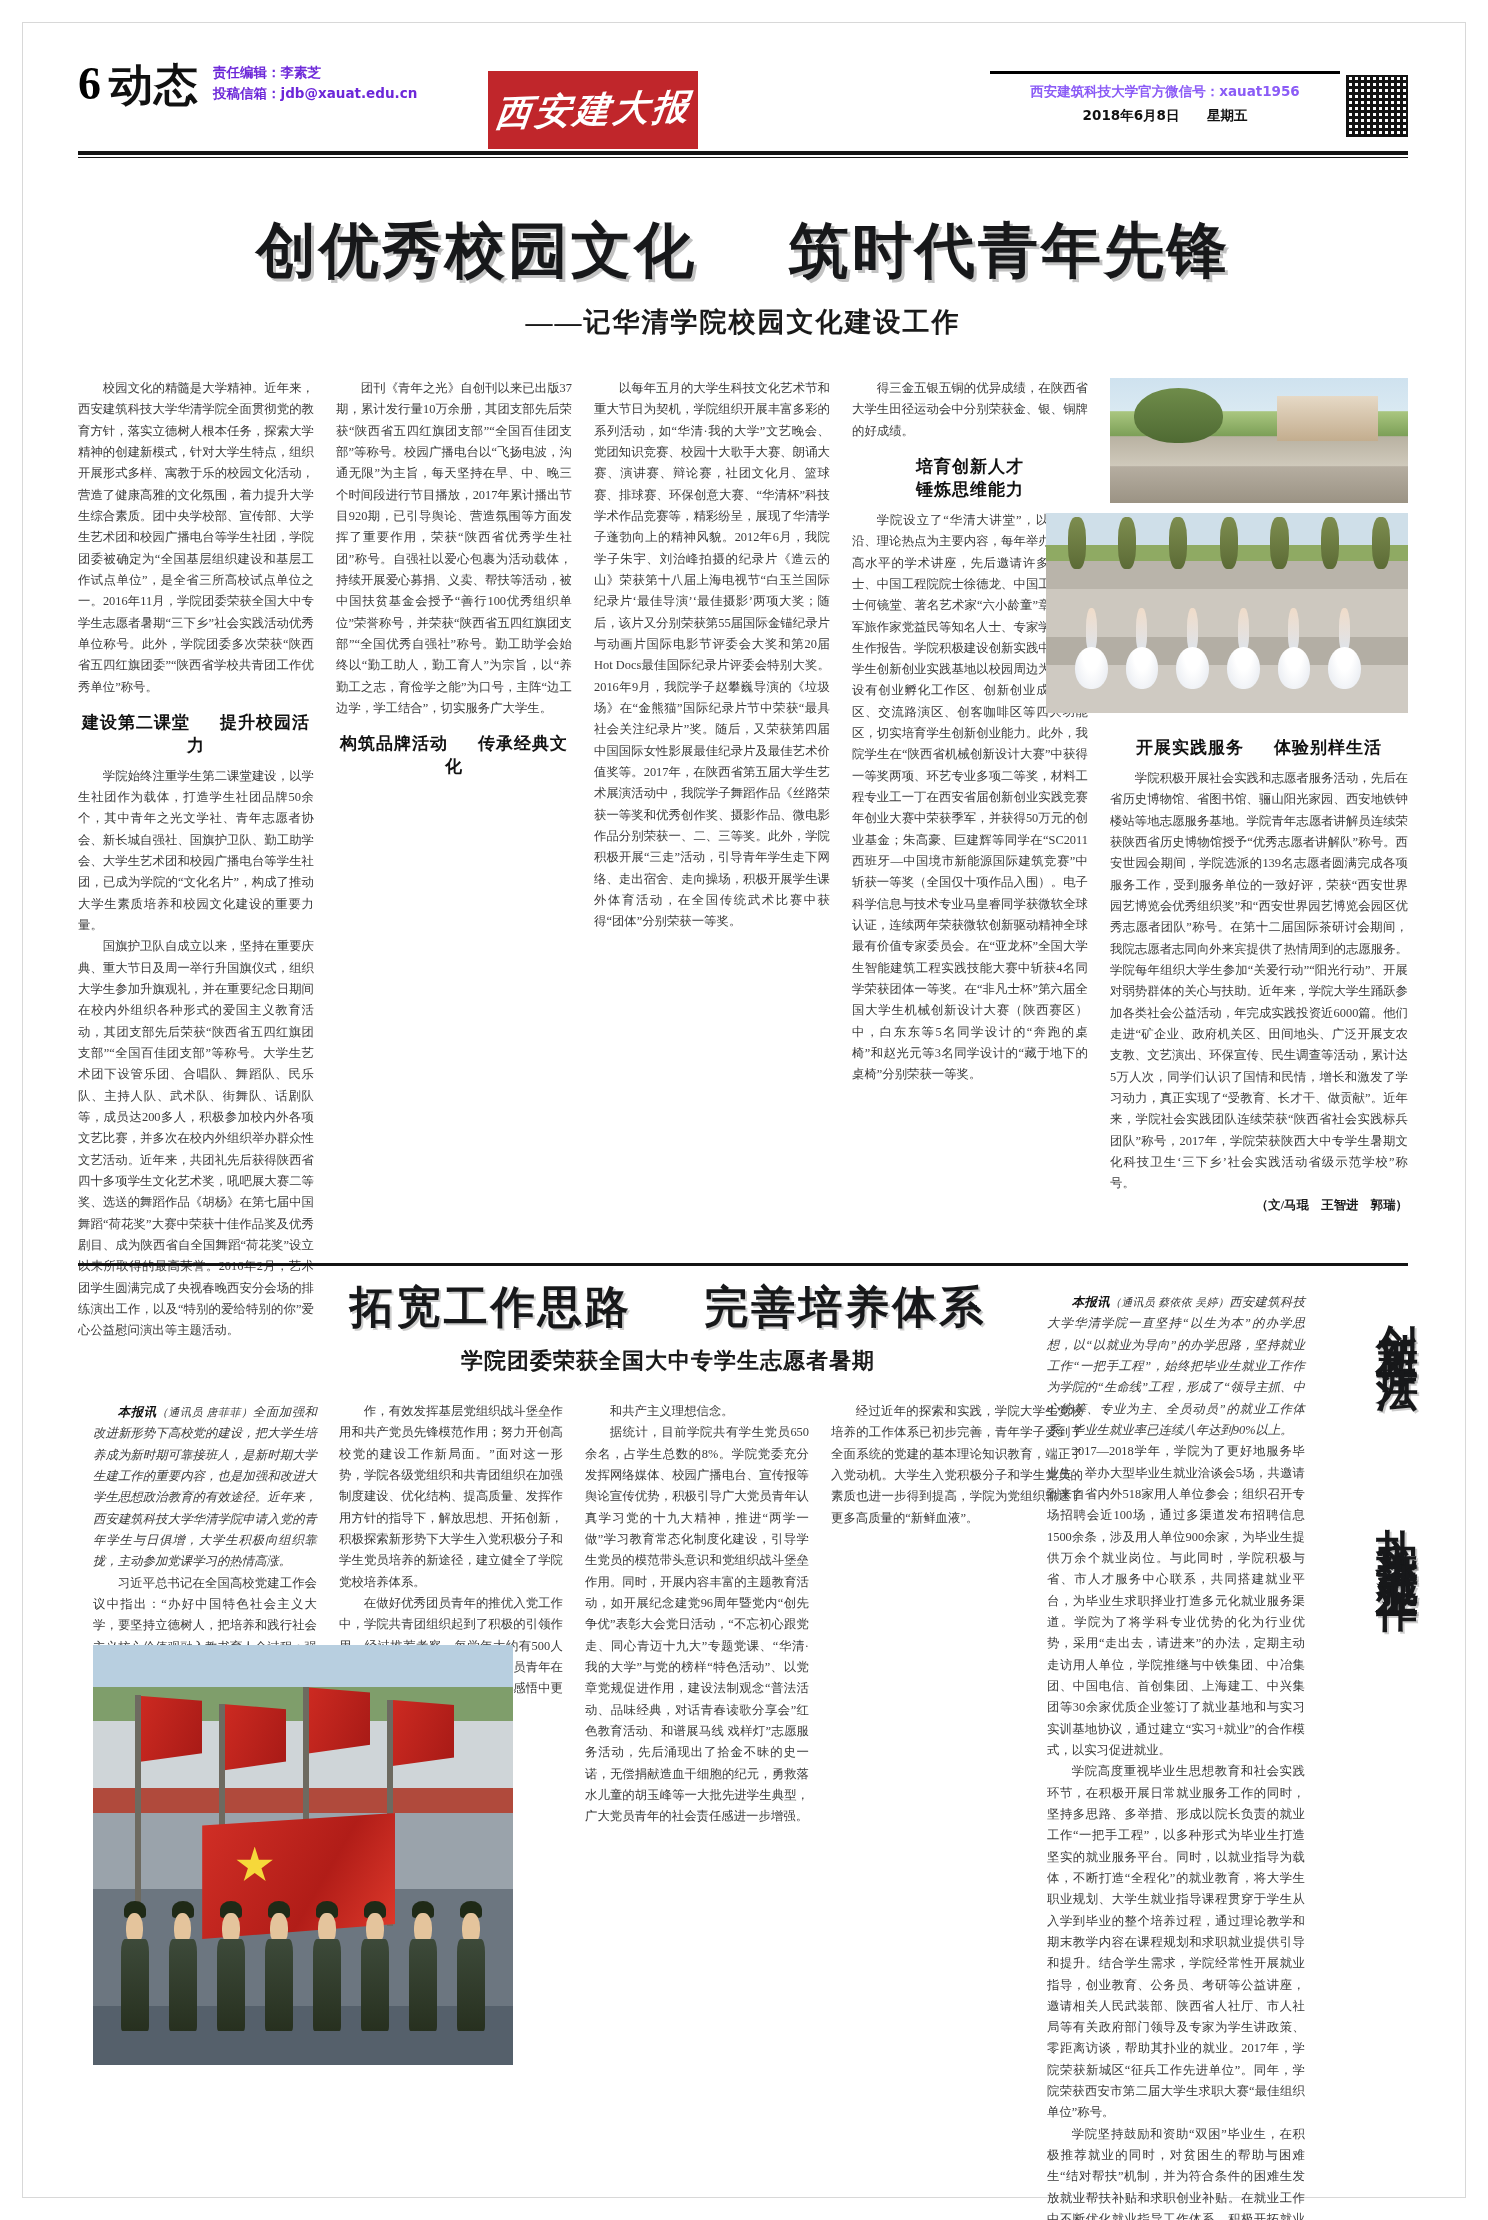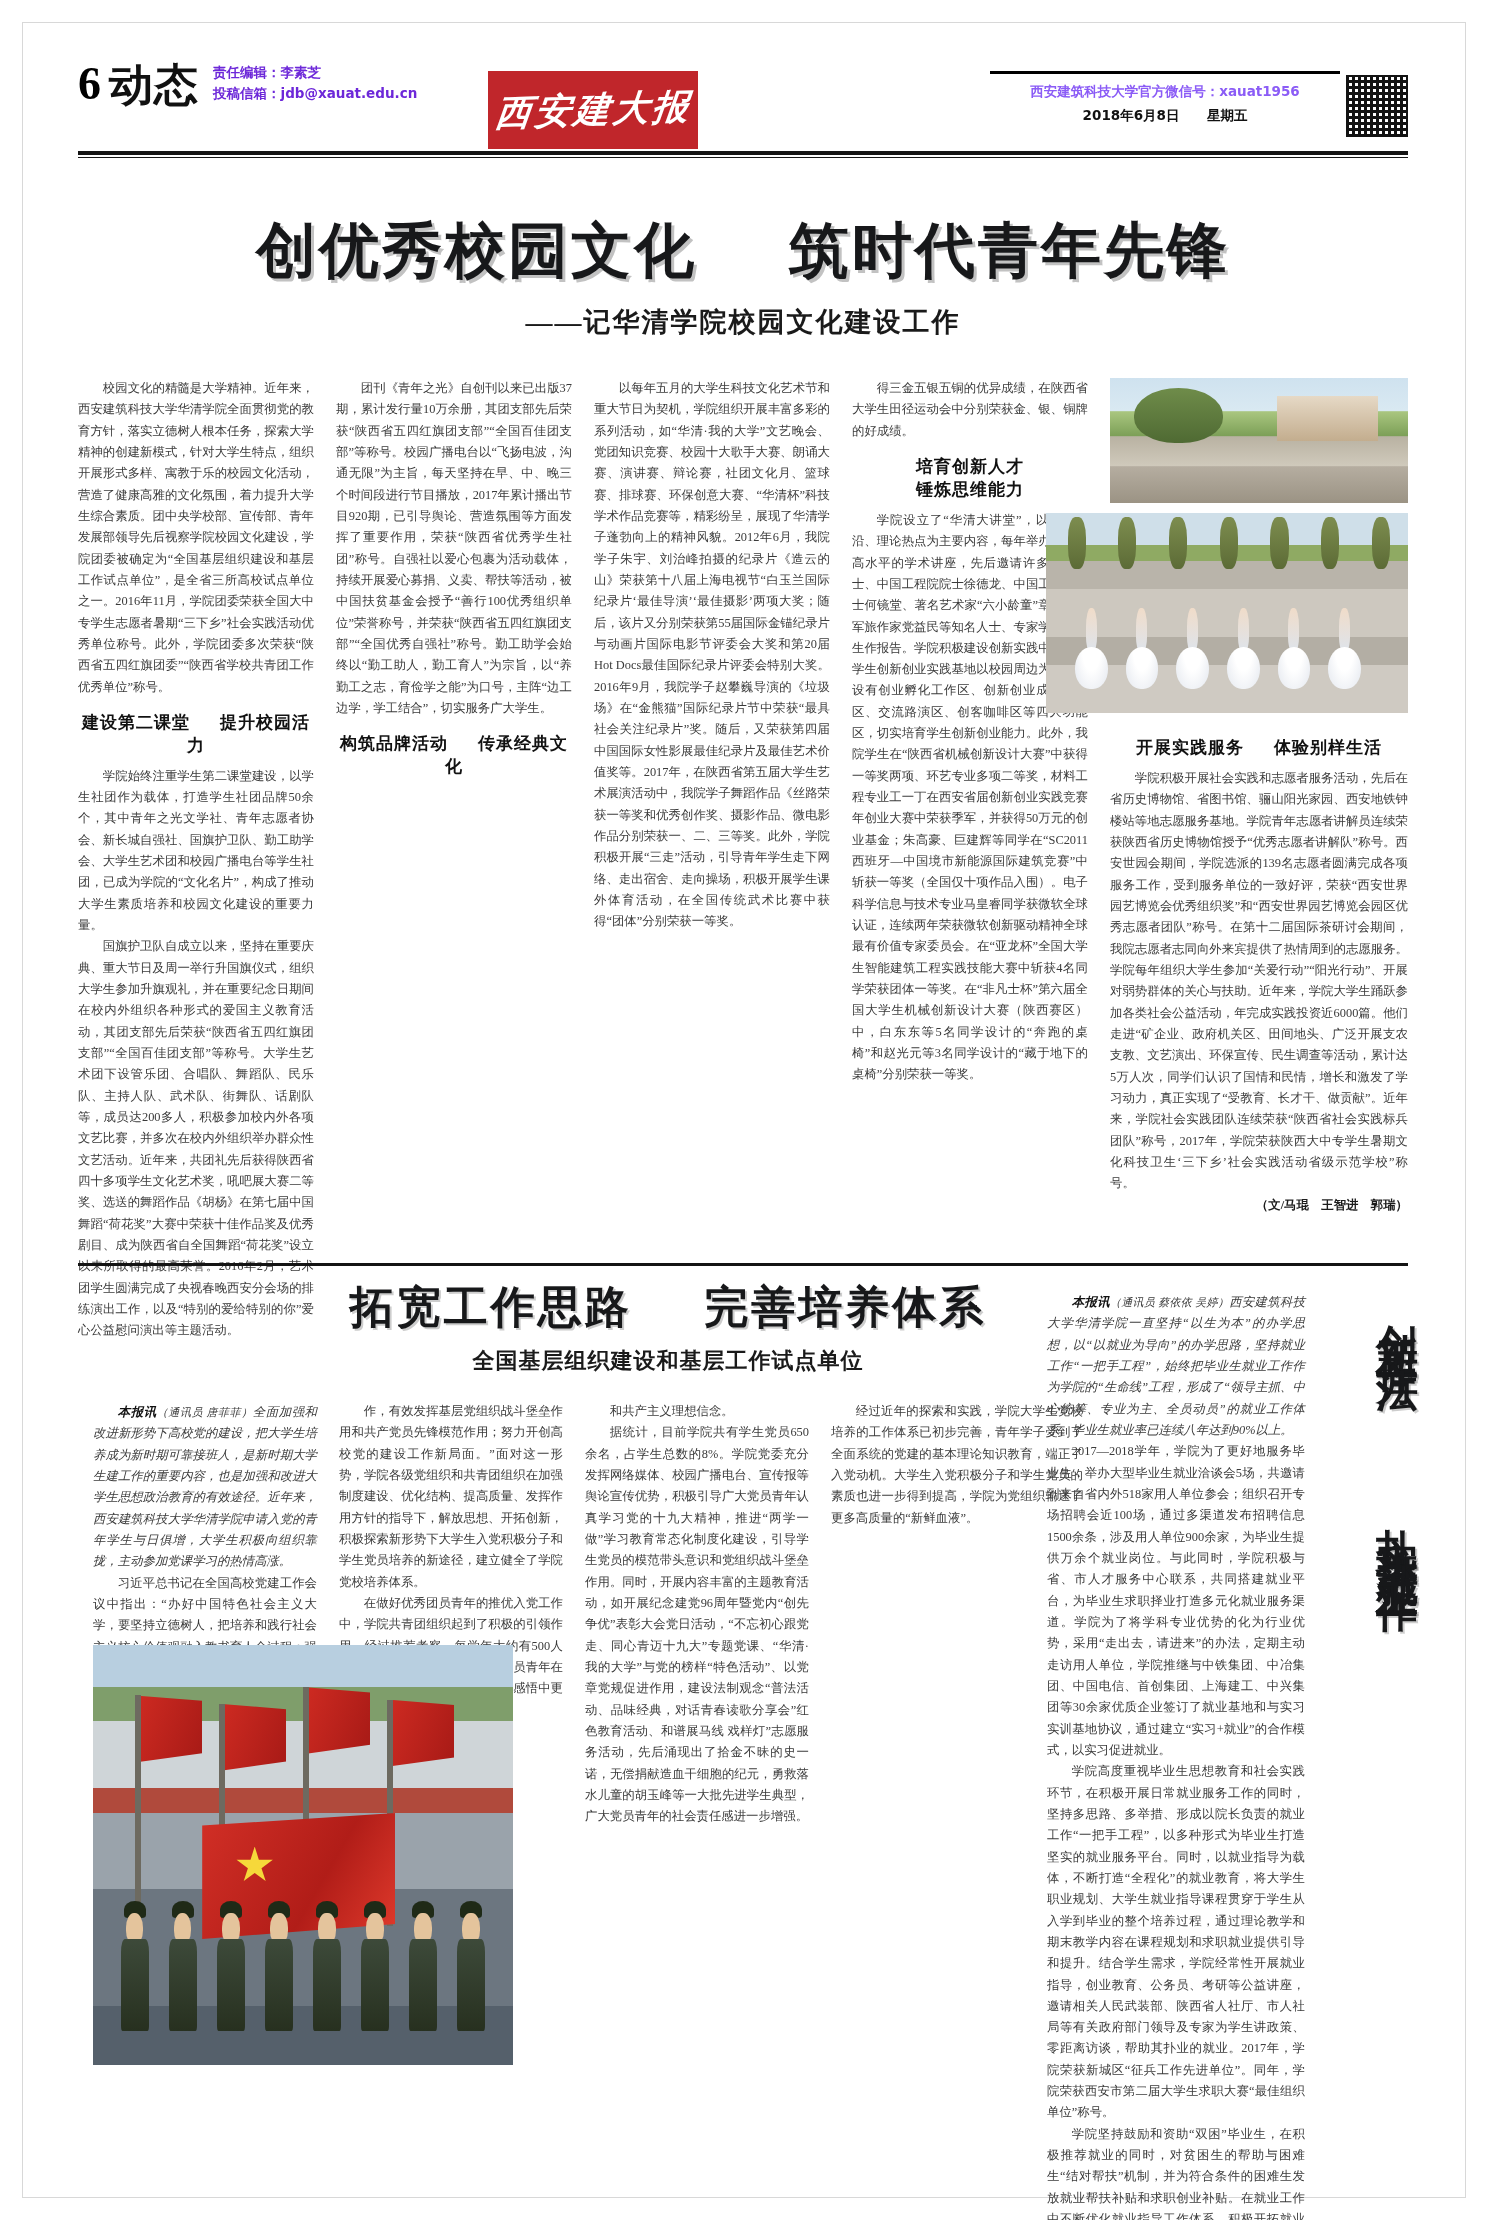--- a/index.html
+++ b/index.html
@@ -266,21 +266,21 @@
       <span>创优秀校园文化</span>
       <span class="gap"></span>
       <span>筑时代青年先锋</span>
     </div>
     <div class="subhead1">——记华清学院校园文化建设工作</div>
   </div>
 
   <div class="cols">
 
     <div class="col c1">
-      <p>校园文化的精髓是大学精神。近年来，西安建筑科技大学华清学院全面贯彻党的教育方针，落实立德树人根本任务，探索大学精神的创建新模式，针对大学生特点，组织开展形式多样、寓教于乐的校园文化活动，营造了健康高雅的文化氛围，着力提升大学生综合素质。团中央学校部、宣传部、青年发展部领导先后视察学院校园文化建设，学院团委被确定为“全国基层组织建设和基层工作试点单位”，是全省三所高校试点单位之一。2016年11月，学院团委荣获全国大中专学生志愿者暑期“三下乡”社会实践活动优秀单位称号。此外，学院团委多次荣获“陕西省五四红旗团委”“陕西省学校共青团工作优秀单位”称号。</p>
+      <p>校园文化的精髓是大学精神。近年来，西安建筑科技大学华清学院全面贯彻党的教育方针，落实立德树人根本任务，探索大学精神的创建新模式，针对大学生特点，组织开展形式多样、寓教于乐的校园文化活动，营造了健康高雅的文化氛围，着力提升大学生综合素质。团中央学校部、宣传部、大学生艺术团和校园广播电台等学生社团，学院团委被确定为“全国基层组织建设和基层工作试点单位”，是全省三所高校试点单位之一。2016年11月，学院团委荣获全国大中专学生志愿者暑期“三下乡”社会实践活动优秀单位称号。此外，学院团委多次荣获“陕西省五四红旗团委”“陕西省学校共青团工作优秀单位”称号。</p>
       <div class="sechead">
         <span>建设第二课堂</span>
         <span class="gap"></span>
         <span>提升校园活力</span>
       </div>
       <p>学院始终注重学生第二课堂建设，以学生社团作为载体，打造学生社团品牌50余个，其中青年之光文学社、青年志愿者协会、新长城自强社、国旗护卫队、勤工助学会、大学生艺术团和校园广播电台等学生社团，已成为学院的“文化名片”，构成了推动大学生素质培养和校园文化建设的重要力量。</p>
       <p>国旗护卫队自成立以来，坚持在重要庆典、重大节日及周一举行升国旗仪式，组织大学生参加升旗观礼，并在重要纪念日期间在校内外组织各种形式的爱国主义教育活动，其团支部先后荣获“陕西省五四红旗团支部”“全国百佳团支部”等称号。大学生艺术团下设管乐团、合唱队、舞蹈队、民乐队、主持人队、武术队、街舞队、话剧队等，成员达200多人，积极参加校内外各项文艺比赛，并多次在校内外组织举办群众性文艺活动。近年来，共团礼先后获得陕西省四十多项学生文化艺术奖，吼吧展大赛二等奖、选送的舞蹈作品《胡杨》在第七届中国舞蹈“荷花奖”大赛中荣获十佳作品奖及优秀剧目、成为陕西省自全国舞蹈“荷花奖”设立以来所取得的最高荣誉。2016年2月，艺术团学生圆满完成了央视春晚西安分会场的排练演出工作，以及“特别的爱给特别的你”爱心公益慰问演出等主题活动。</p>
     </div>
 
     <div class="col c2">
@@ -357,21 +357,21 @@
   </div>
 
   <div class="bigrule"></div>
 
   <div class="art2">
     <div class="headline2">
       <span>拓宽工作思路</span>
       <span class="gap"></span>
       <span>完善培养体系</span>
     </div>
-    <div class="subhead2">全国基层组织建设和基层工作试点单位</div>
+    <div class="subhead2">学院团委荣获全国大中专学生志愿者暑期</div>
   </div>
 
   <div class="cols2">
     <div class="col2 d1">
       <p class="lede">
         <b>本报讯</b><span class="small">（通讯员 唐菲菲）</span><span>全面加强和改进新形势下高校党的建设，把大学生培养成为新时期可靠接班人，是新时期大学生建工作的重要内容，也是加强和改进大学生思想政治教育的有效途径。近年来，西安建筑科技大学华清学院申请入党的青年学生与日俱增，大学生积极向组织靠拢，主动参加党课学习的热情高涨。</span>
       </p>
       <p>习近平总书记在全国高校党建工作会议中指出：“办好中国特色社会主义大学，要坚持立德树人，把培养和践行社会主义核心价值观融入教书育人全过程；强化思想引领，牢牢把握意识形态工作领导权；全面推进党的建设各项工</p>
     </div>
     <div class="col2 d2">

